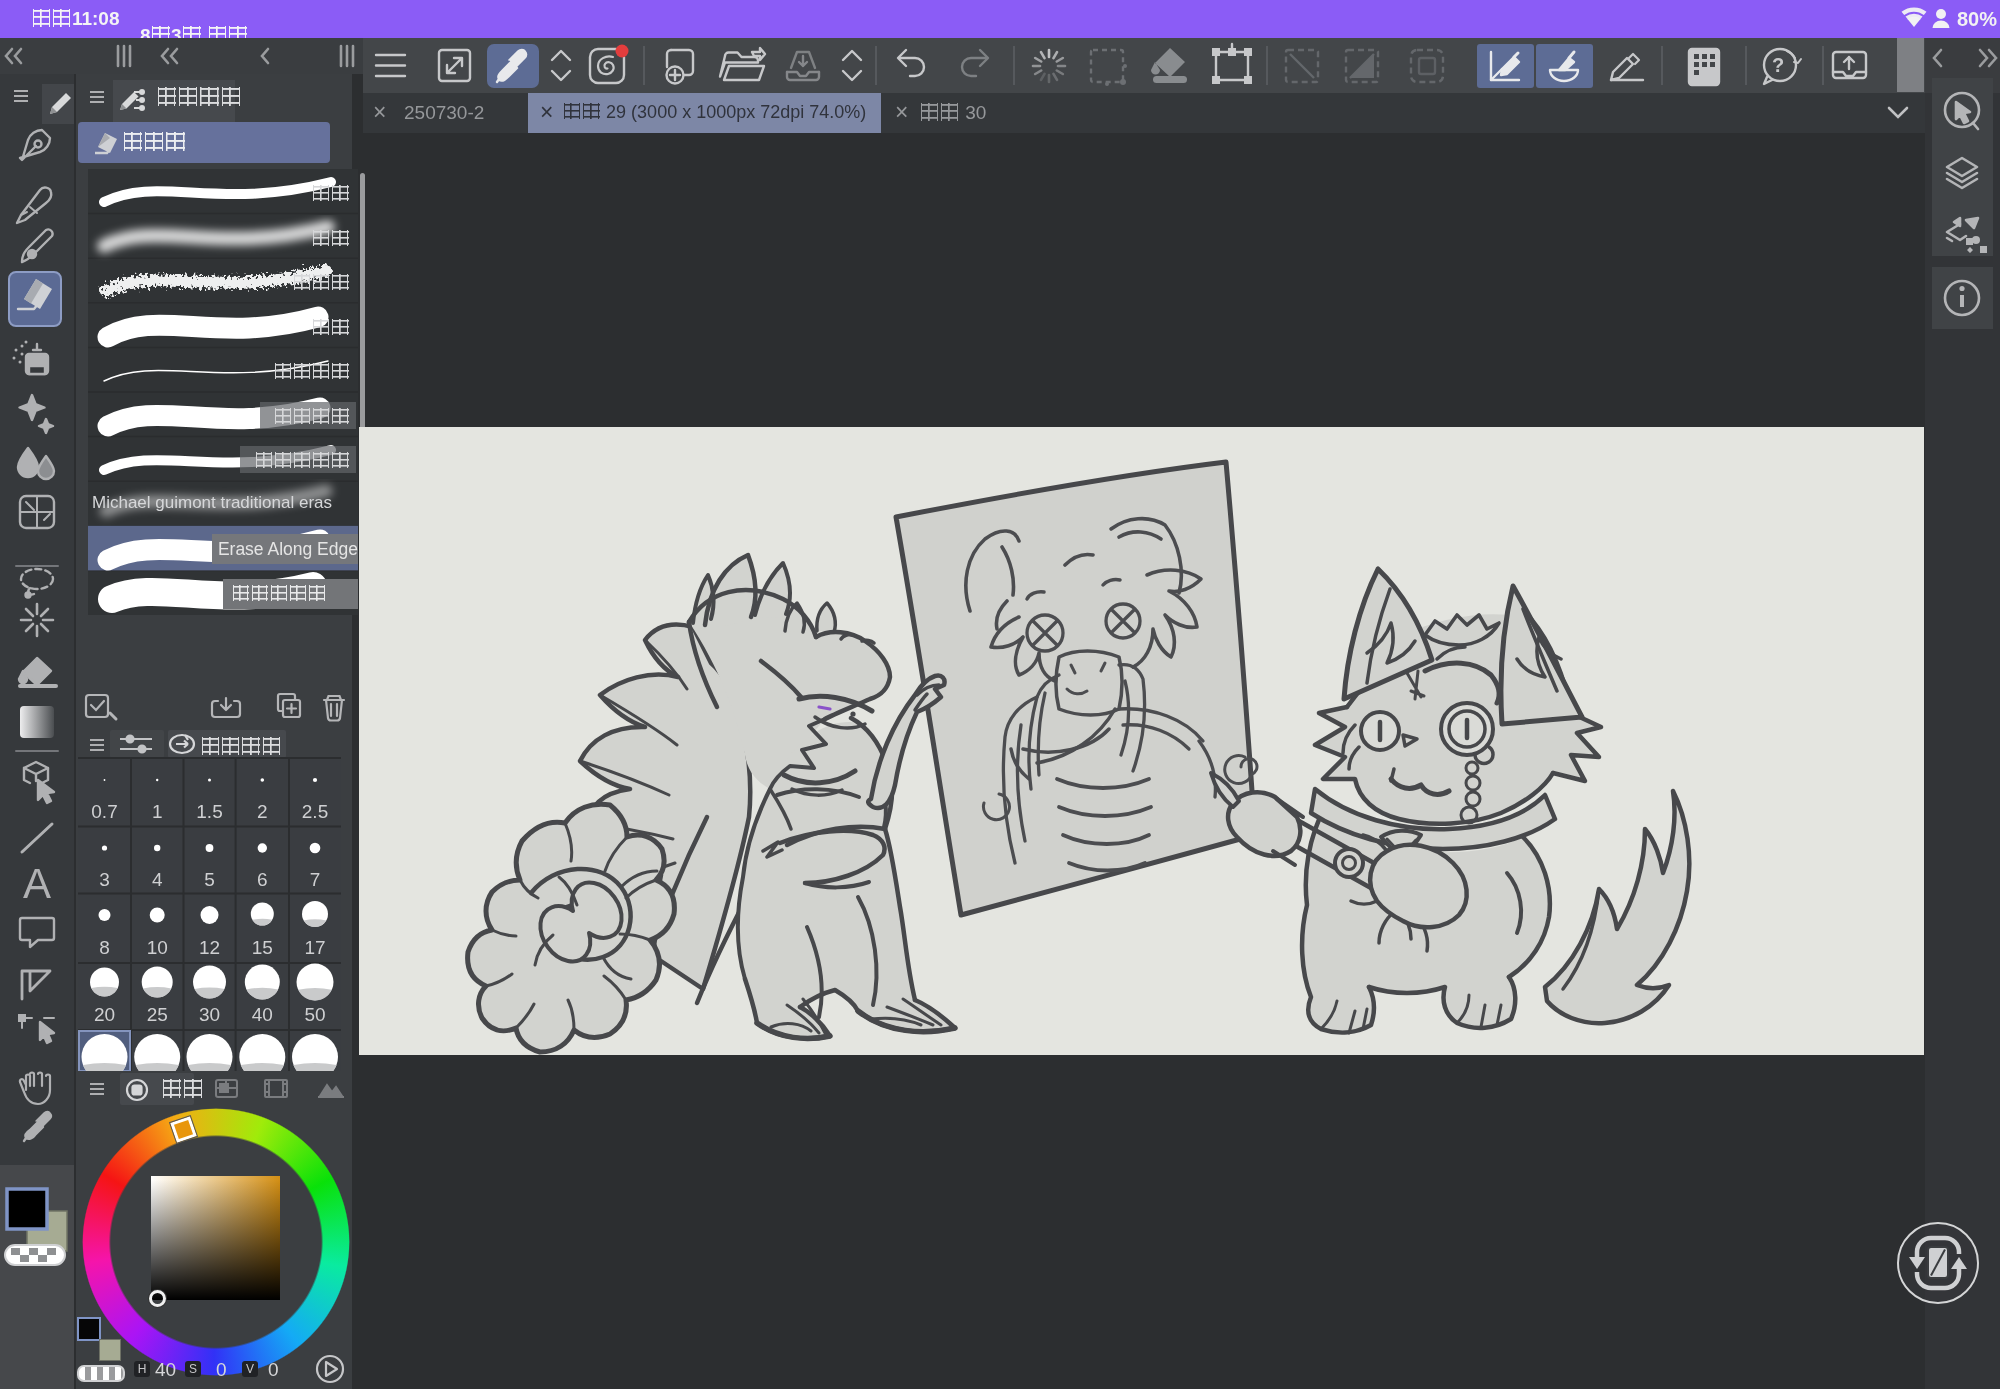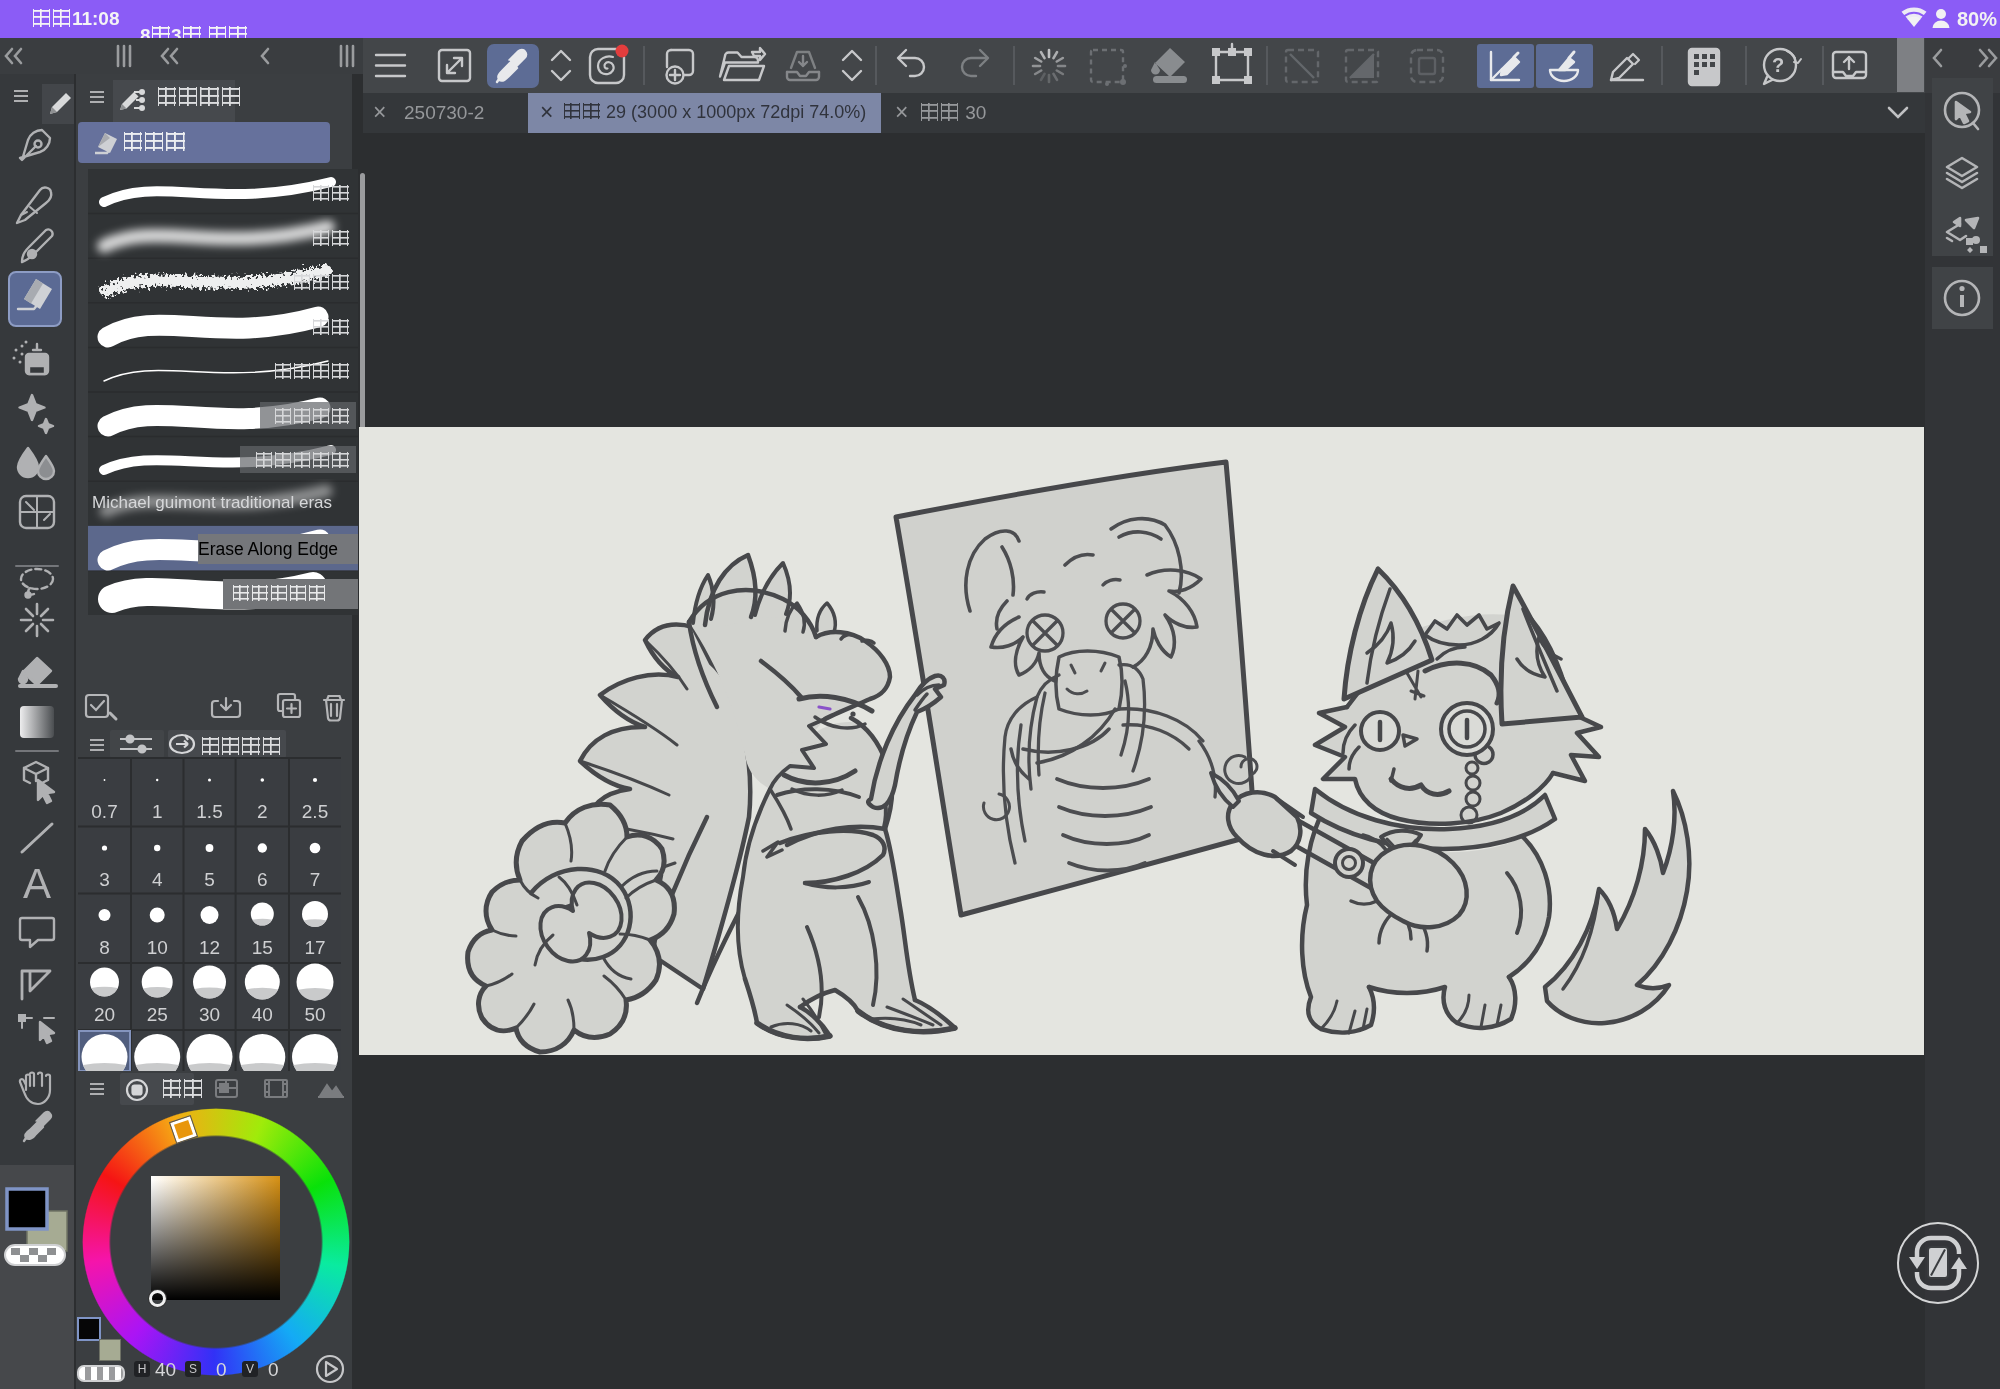--- a/index.html
+++ b/index.html
@@ -364,21 +364,21 @@
   <div class="abs" style="right:8px;top:15px;"><span class="cj"></span><span class="cj"></span></div>
   <div class="abs" style="right:8px;top:60px;"><span class="cj"></span><span class="cj"></span></div>
   <div class="abs" style="right:8px;top:104px;"><span class="cj"></span><span class="cj"></span><span class="cj"></span></div>
   <div class="abs" style="right:8px;top:149px;"><span class="cj"></span><span class="cj"></span></div>
   <div class="abs" style="right:8px;top:193px;"><span class="cj"></span><span class="cj"></span><span class="cj"></span><span class="cj"></span></div>
   <div class="abs" style="right:2px;top:233px;width:96px;height:27px;background:#62656a;opacity:.7;"></div>
   <div class="abs" style="right:8px;top:238px;"><span class="cj"></span><span class="cj"></span><span class="cj"></span><span class="cj"></span></div>
   <div class="abs" style="right:2px;top:277px;width:116px;height:27px;background:#62656a;opacity:.7;"></div>
   <div class="abs" style="right:8px;top:282px;"><span class="cj"></span><span class="cj"></span><span class="cj"></span><span class="cj"></span><span class="cj"></span></div>
   <div class="abs" style="left:4px;top:324px;font-size:17px;letter-spacing:0;">Michael guimont traditional eras</div>
-  <div class="abs" style="right:0px;top:365px;width:160px;height:30px;background:#75777b;color:#000000;text-align:left;line-height:30px;font-size:17.5px;">Erase Along Edge</div>
+  <div class="abs" style="right:0px;top:365px;width:146px;height:30px;background:#75777b;color:#e5e5e5;text-align:right;line-height:30px;font-size:17.5px;">Erase Along Edge</div>
   <div class="abs" style="right:0px;top:410px;width:135px;height:30px;background:#737578;color:#e8e9ea;line-height:30px;"><span style="margin-left:8px"><span class="cj"></span><span class="cj"></span><span class="cj"></span><span class="cj"></span><span class="cj"></span></span></div>
   <div class="abs" style="right:-7px;top:4px;width:5px;height:438px;background:#9a9b9d;border-radius:3px;"></div>
 </div>
 
 <svg class="abs" style="left:76px;top:688px" width="276" height="38" viewBox="0 0 276 38">
   <g stroke="#b5b6b8" stroke-width="2.2" fill="none" stroke-linecap="round">
     <rect x="10" y="7" width="22" height="22" rx="3"></rect>
       <path d="M15 17 l5 5 8-9"></path>
       <path d="M34 25 l6 6" stroke-width="3"></path>
     <path d="M150 10 v12 m0 0 l-5-5 m5 5 l5-5 M142 13 h-3 a3 3 0 0 0-3 3 v10 a3 3 0 0 0 3 3 h22 a3 3 0 0 0 3-3 v-10 a3 3 0 0 0-3-3 h-3"></path>

